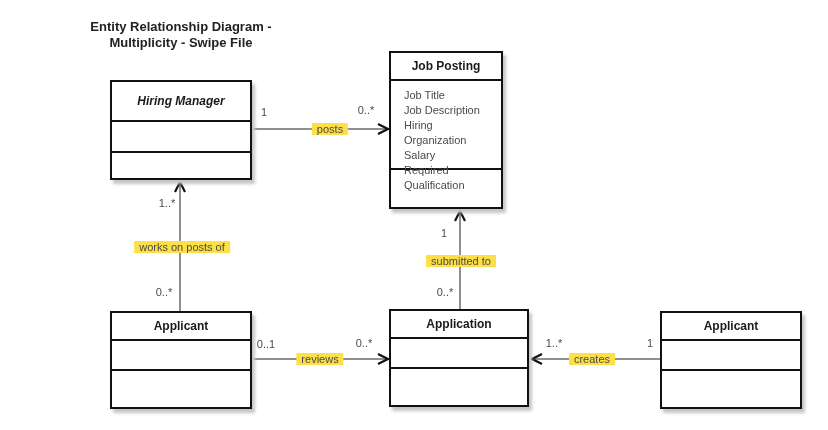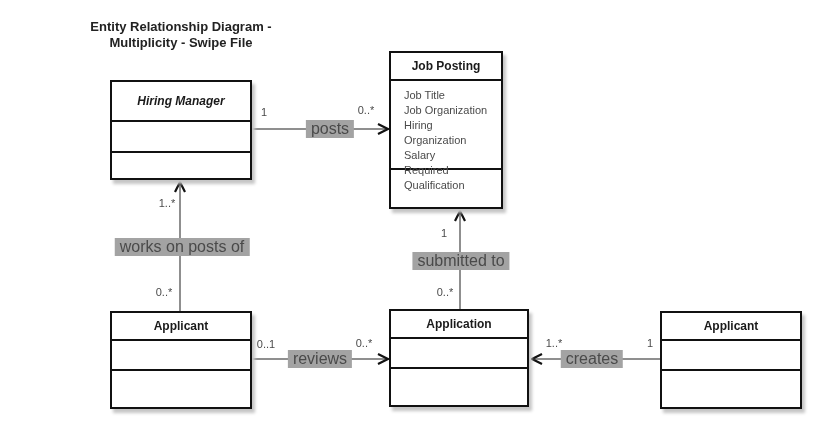--- a/index.html
+++ b/index.html
@@ -83,23 +83,23 @@
   #a-reviews   { left: 375px; top: 352px; }
   #a-creates   { left: 531px; top: 352px; }
   #a-works     { left: 173px; top: 180px; }
   #a-submitted { left: 453px; top: 209px; }
   .arrow polyline { fill: none; stroke: #111111; stroke-width: 2.2; }
 
   
   .rel-label {
     position: absolute;
     transform: translate(-50%, -50%);
-    background: #a3a3a3;
+    background: #fde047;
     padding: 0 5px;
-    font-size: 16px;
+    font-size: 11px;
     color: #4a4a4a;
     white-space: nowrap;
   }
   #t-posts     { left: 330px; top: 129px; }
   #t-works     { left: 182px; top: 247px; }
   #t-submitted { left: 461px; top: 261px; }
   #t-reviews   { left: 320px; top: 359px; }
   #t-creates   { left: 592px; top: 359px; }
 
   
@@ -176,21 +176,21 @@
     <div class="entity-title">Hiring Manager</div>
     <div class="entity-mid"></div>
     <div class="entity-bottom"></div>
   </div>
 
   <div class="entity" id="e-job-posting">
     <div class="entity-title">Job Posting</div>
     <div class="entity-mid">
       <div class="attr-list">
         <div>Job Title</div>
-        <div>Job Organization</div>
+        <div>Job Description</div>
         <div>Hiring Organization</div>
         <div>Salary</div>
         <div>Required Qualification</div>
       </div>
     </div>
     <div class="entity-bottom"></div>
   </div>
 
   <div class="entity" id="e-recruiter">
     <div class="entity-title">Applicant</div>

